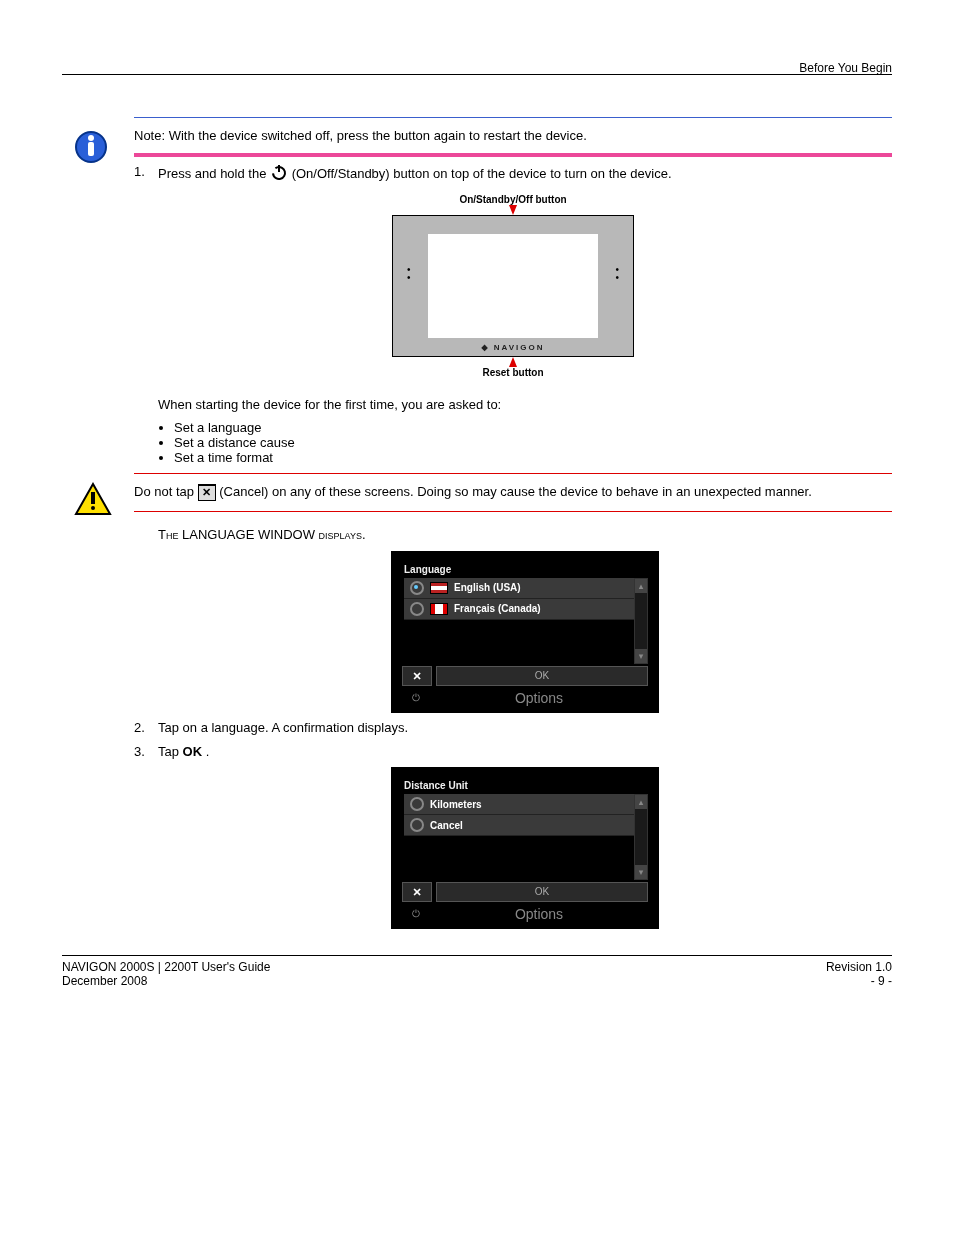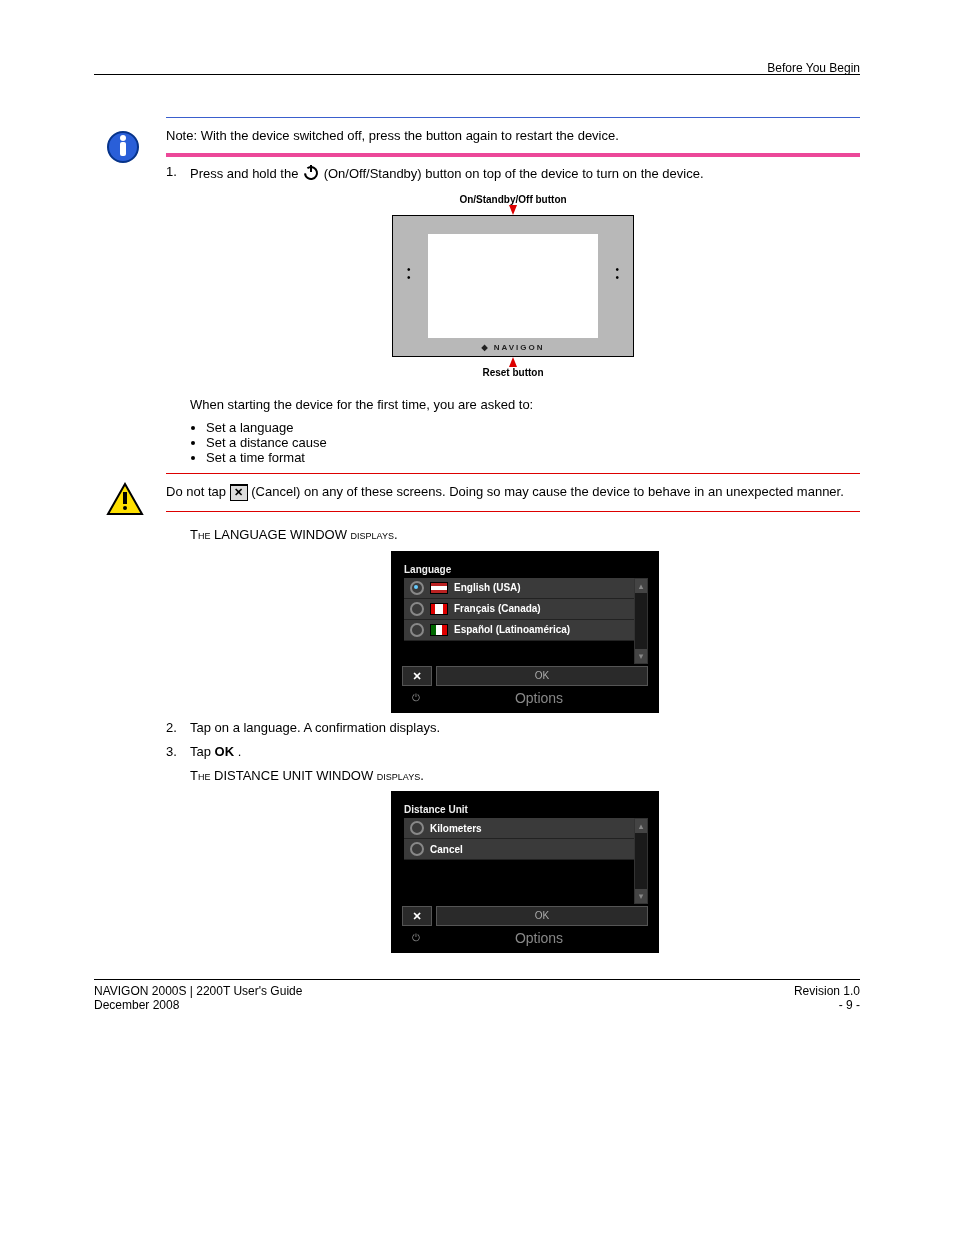--- a/index.html
+++ b/index.html
@@ -1,17 +1,17 @@
 <!DOCTYPE html>
 <html><head>
 <meta charset="utf-8">
 <style>
   html,body{margin:0;padding:0;background:#fff;}
   body{width:954px;min-height:1235px;font-family:Arial,Helvetica,sans-serif;font-size:13px;color:#000;position:relative;}
-  .page{padding:60px 94px;}
+  .page{padding:60px 62px;}
   .header-bar{border-top:1px solid #000;margin-top:14px;margin-bottom:26px;height:16px;position:relative;}
   .header-right{position:absolute;right:0;top:-14px;font-size:12px;}
   .content{margin-left:72px;}
   .note-box{border-top:1px solid #3a5fcd;border-bottom:4px solid #ec4899;padding:10px 0;margin-bottom:6px;position:relative;}
   .note-icon{position:absolute;left:-60px;top:12px;}
   .caution-box{border-top:1px solid #d00;border-bottom:1px solid #d00;padding:10px 0;margin:8px 0 14px;position:relative;}
   .warn-icon{position:absolute;left:-60px;top:8px;}
   .num-item{display:flex;margin:6px 0;line-height:1.4;}
   .num-item .num{width:24px;flex:none;}
   .para{margin:6px 12px;line-height:1.4;}
@@ -136,25 +136,20 @@
           <div class="ss-row">
             <span class="ss-radio on"></span>
             <span class="ss-flag usa"></span>
             <span class="ss-label">English (USA)</span>
           </div>
           <div class="ss-row">
             <span class="ss-radio"></span>
             <span class="ss-flag can"></span>
             <span class="ss-label">Français (Canada)</span>
           </div>
-          <div class="ss-row">
-            <span class="ss-radio"></span>
-            <span class="ss-flag mex"></span>
-            <span class="ss-label">Español (Latinoamérica)</span>
-          </div>
         </div>
         <div class="ss-scroll">
           <div class="up">▴</div>
           <div class="down">▾</div>
         </div>
         <div class="ss-btnrow">
           <div class="ss-cancel">✕</div>
           <div class="ss-ok">OK</div>
         </div>
         <div class="ss-options">
@@ -171,23 +166,20 @@
 
     <div class="num-item">
       <span class="num">3.</span>
       <span>
         <span>Tap </span>
         <b>OK</b>
         <span>.</span>
       </span>
     </div>
 
-    <div class="para" style="margin-left:24px;">
-      <span style="font-variant:small-caps;">The DISTANCE UNIT WINDOW displays.</span>
-    </div>
 
     <div class="screenshot-wrap">
       <div class="screenshot">
         <div class="ss-title">Distance Unit</div>
         <div class="ss-list">
           <div class="ss-row">
             <span class="ss-radio"></span>
             <span class="ss-label">Kilometers</span>
           </div>
           <div class="ss-row">

